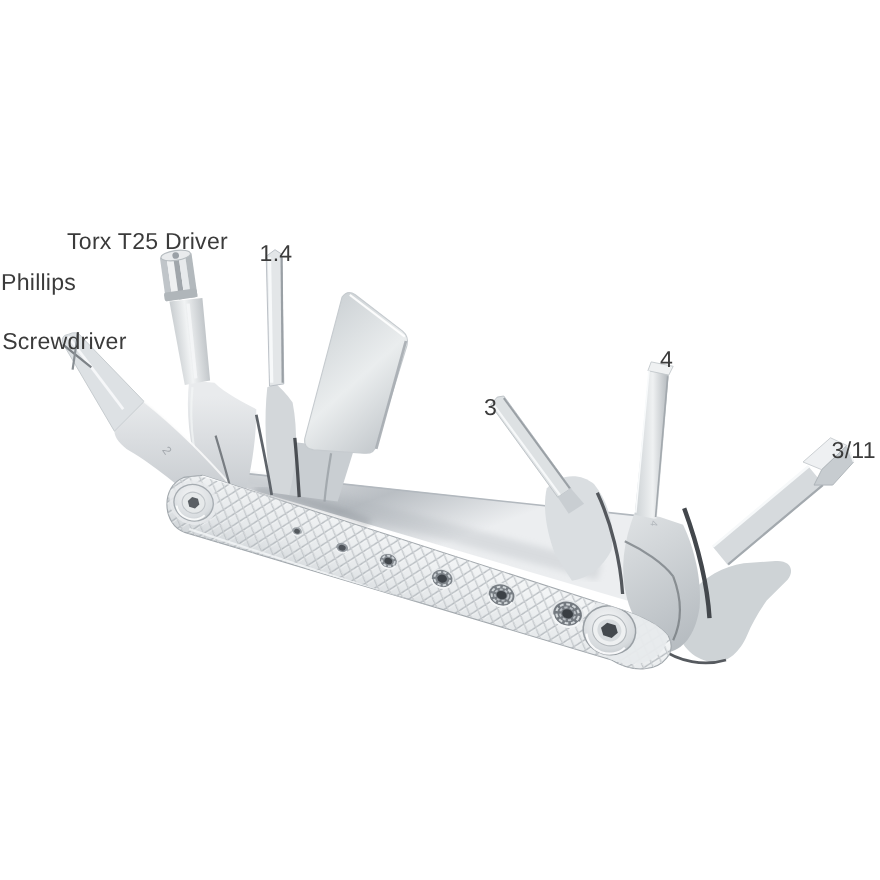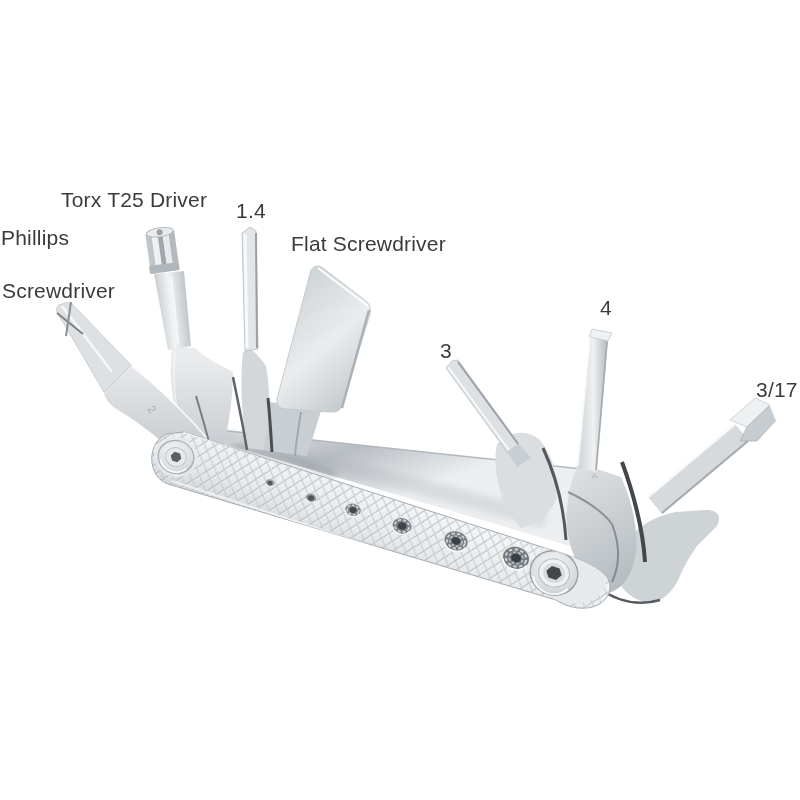--- a/index.html
+++ b/index.html
@@ -1,20 +1,20 @@
 <!DOCTYPE html>
 <html><head>
 <meta charset="utf-8">
 <style>
   html,body{margin:0;padding:0;background:#ffffff;}
   #stage{position:relative;width:800px;height:800px;background:#ffffff;overflow:hidden;
          font-family:"Liberation Sans",sans-serif;}
   #stage svg{position:absolute;left:0;top:0;}
   .lbl{position:absolute;font-size:21px;line-height:1;color:#3b3b3b;white-space:nowrap;
-       letter-spacing:0.2px;}
+       letter-spacing:0.2px;margin-top:20px;}
 </style>
 </head>
 <body>
 
 <div id="stage">
 
 <svg width="800" height="800" viewBox="0 0 800 800">
   <defs>
     <linearGradient id="faceGrad" gradientUnits="userSpaceOnUse" x1="210" y1="428" x2="180" y2="505">
       <stop offset="0" stop-color="#f2f4f5"></stop>
@@ -236,17 +236,16 @@
       </g>
     </g>
     <path d="M612,524 C620,545 620,565 612,582" stroke="#6d7378" stroke-width="2" fill="none" opacity="0.7"></path>
   </g>
 </svg>
 
   <div class="lbl" style="left:61px;top:189px">Torx T25 Driver</div>
   <div class="lbl" style="left:236px;top:200px">1.4</div>
   <div class="lbl" style="left:1px;top:227px">Phillips</div>
   <div class="lbl" style="left:2px;top:280px">Screwdriver</div>
-  <div class="lbl" style="left:291px;top:233px">Flat Screwdriver</div>
   <div class="lbl" style="left:440px;top:340px">3</div>
   <div class="lbl" style="left:600px;top:297px">4</div>
-  <div class="lbl" style="left:756px;top:379px">3/17</div>
+  <div class="lbl" style="left:756px;top:379px">3/11</div>
 </div>
 
 </body></html>

